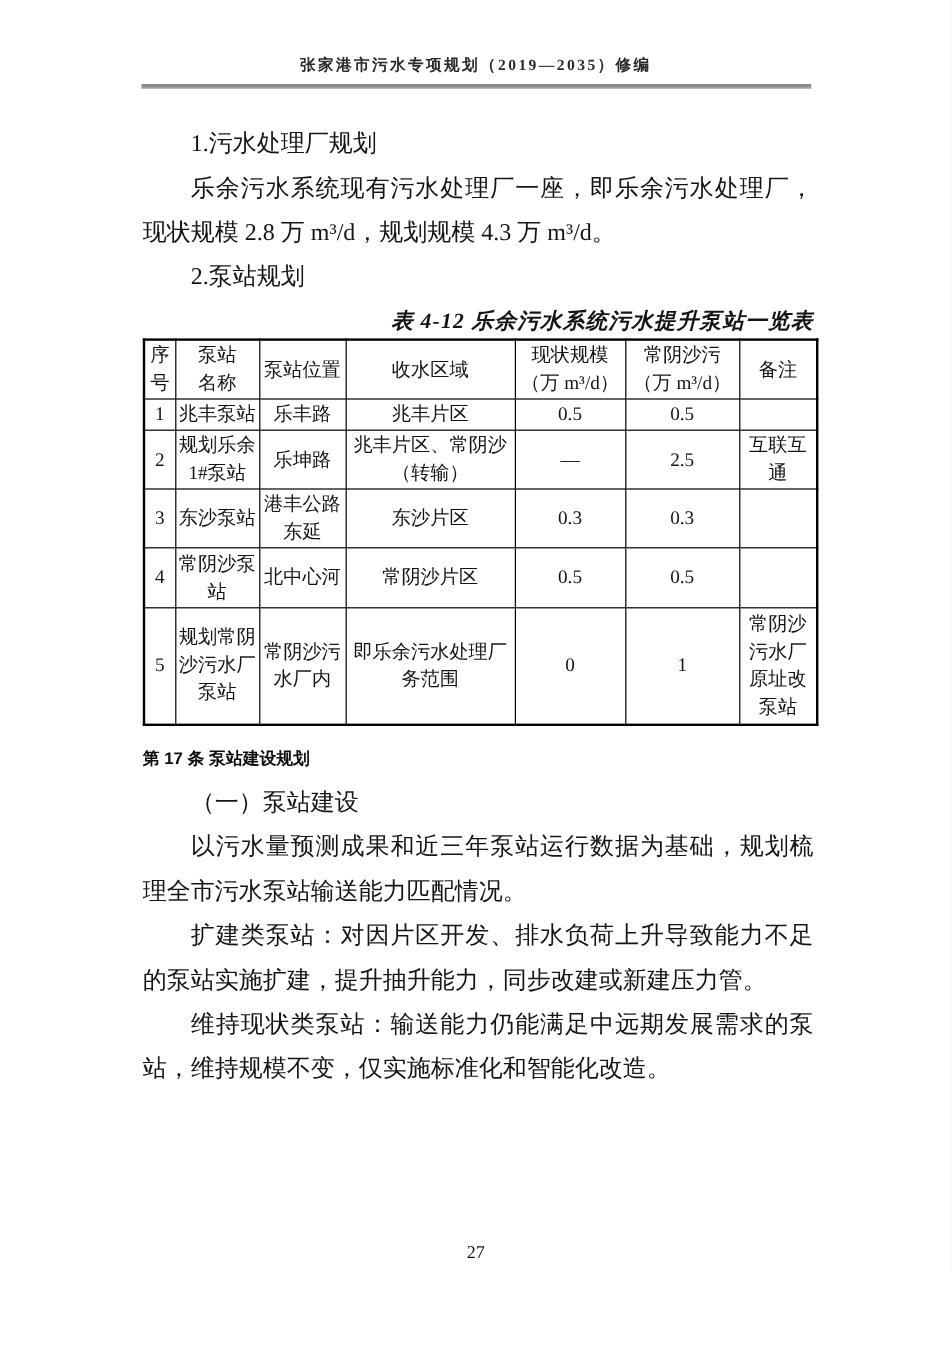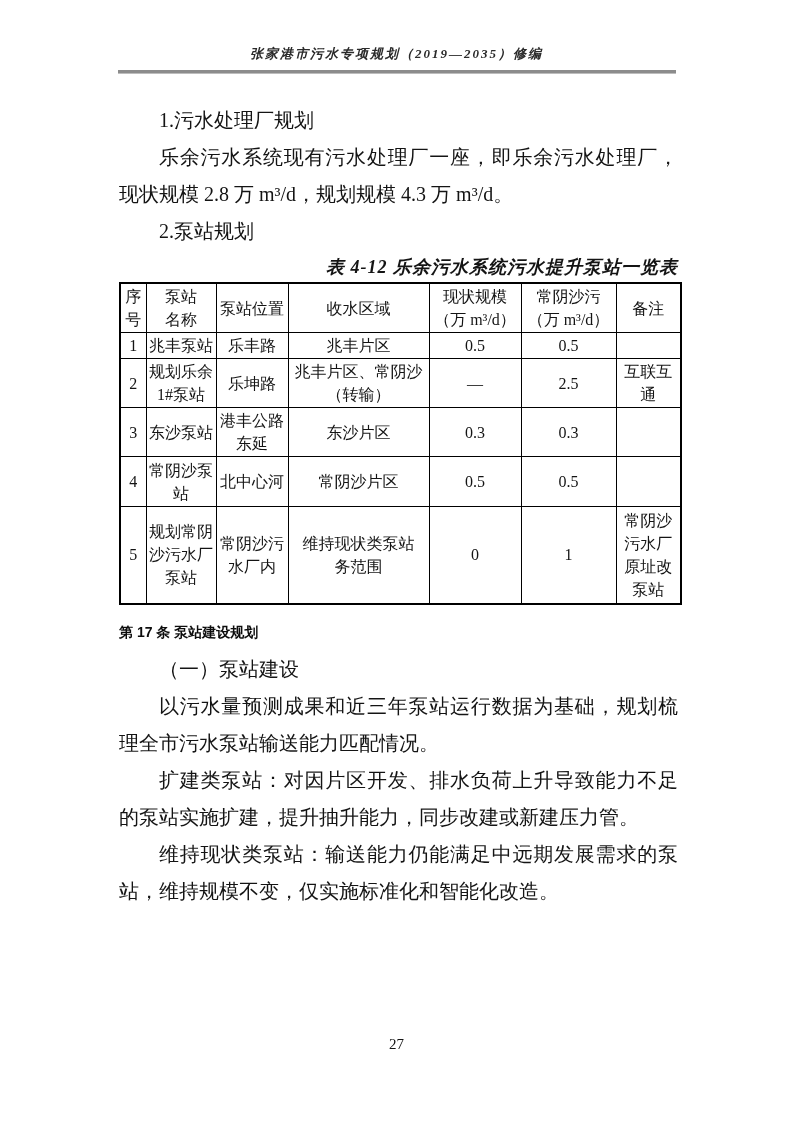--- a/index.html
+++ b/index.html
@@ -9,21 +9,21 @@
     margin:0 auto;
     background:#ffffff;
     overflow:hidden;
     font-family:"Liberation Serif","DejaVu Serif",serif;
     color:#141414;
   }
   .doc-header {
     position:absolute; top:45px; left:0; width:100%;
     text-align:center;
     font-size:13px; line-height:18px;
-    font-style:italic; font-weight:bold;
+    font-weight:bold;
     letter-spacing:2px;
     color:#2a2a2a;
   }
   .header-rule {
     position:absolute; top:70px; left:118px;
     width:558px; height:3px;
     background:#8c8c8c;
     border-bottom:1px solid #bdbdbd;
   }
   .content {
@@ -163,21 +163,21 @@
           <td>0.5</td>
           <td></td>
         </tr>
         <tr class="r5">
           <td>5</td>
           <td>规划常阴
 沙污水厂
 泵站</td>
           <td>常阴沙污
 水厂内</td>
-          <td>维持现状类泵站
+          <td>即乐余污水处理厂
 务范围</td>
           <td>0</td>
           <td>1</td>
           <td>常阴沙
 污水厂
 原址改
 泵站</td>
         </tr>
       </tbody>
     </table>

